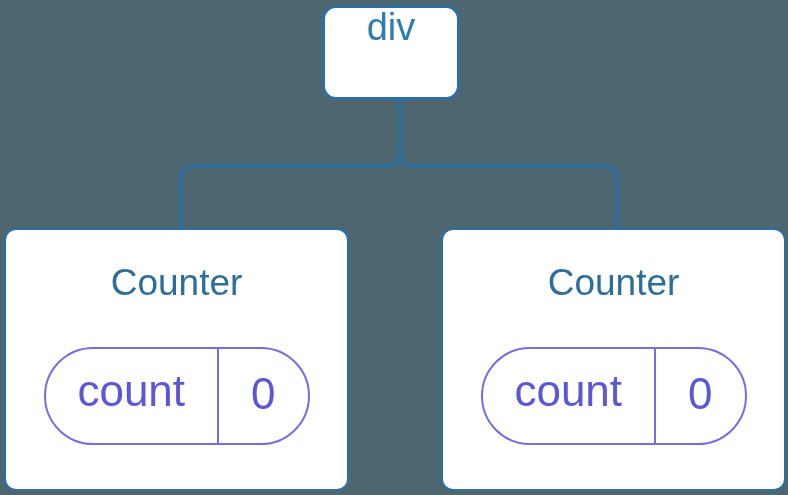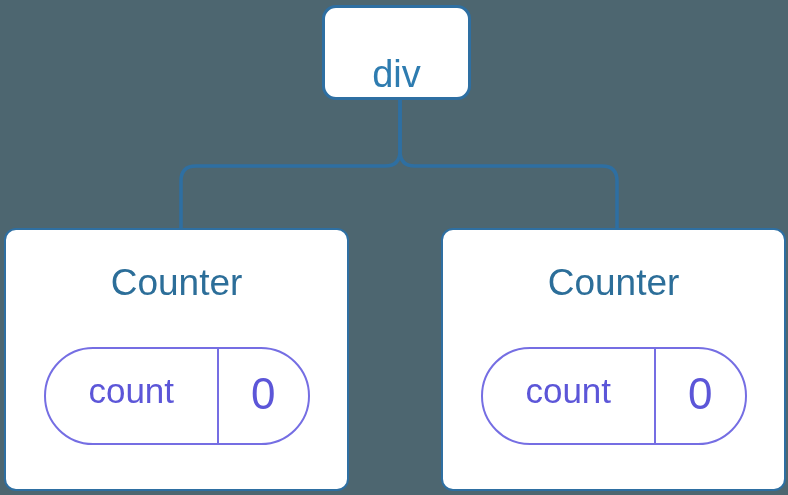--- a/index.html
+++ b/index.html
@@ -12,27 +12,27 @@
     height: 495px;
     background: var(--background, #4D6670);
     overflow: hidden;
   }
 
   
   .root-node {
     position: absolute;
     left: 322px;
     top: 5px;
-    width: 149px;
+    width: 138px;
     height: 95px;
     background: var(--node-bg, #fff);
     border: 3px solid var(--node-border, #2E6FA2);
     border-radius: 14px;
     display: flex;
-    align-items: flex-end;
+    align-items: flex-start;
     justify-content: center;
   }
   .root-label {
     font-size: 38px;
     color: var(--root-label, #2E7CB0);
     line-height: 1;
     padding-bottom: 4px;
   }
 
   
@@ -81,21 +81,21 @@
     border-radius: 49px;
     display: flex;
     overflow: hidden;
     background: var(--node-bg, #fff);
   }
   .state-key {
     flex: 0 0 171.5px;
     display: flex;
     align-items: center;
     justify-content: center;
-    font-size: 35px;
+    font-size: 44px;
     color: var(--pill-text, #5C56D8);
     padding-bottom: 11px;
   }
   .state-value {
     flex: 1 1 auto;
     border-left: 2.5px solid var(--pill-border, #756EE3);
     display: flex;
     align-items: center;
     justify-content: center;
     font-size: 44px;

